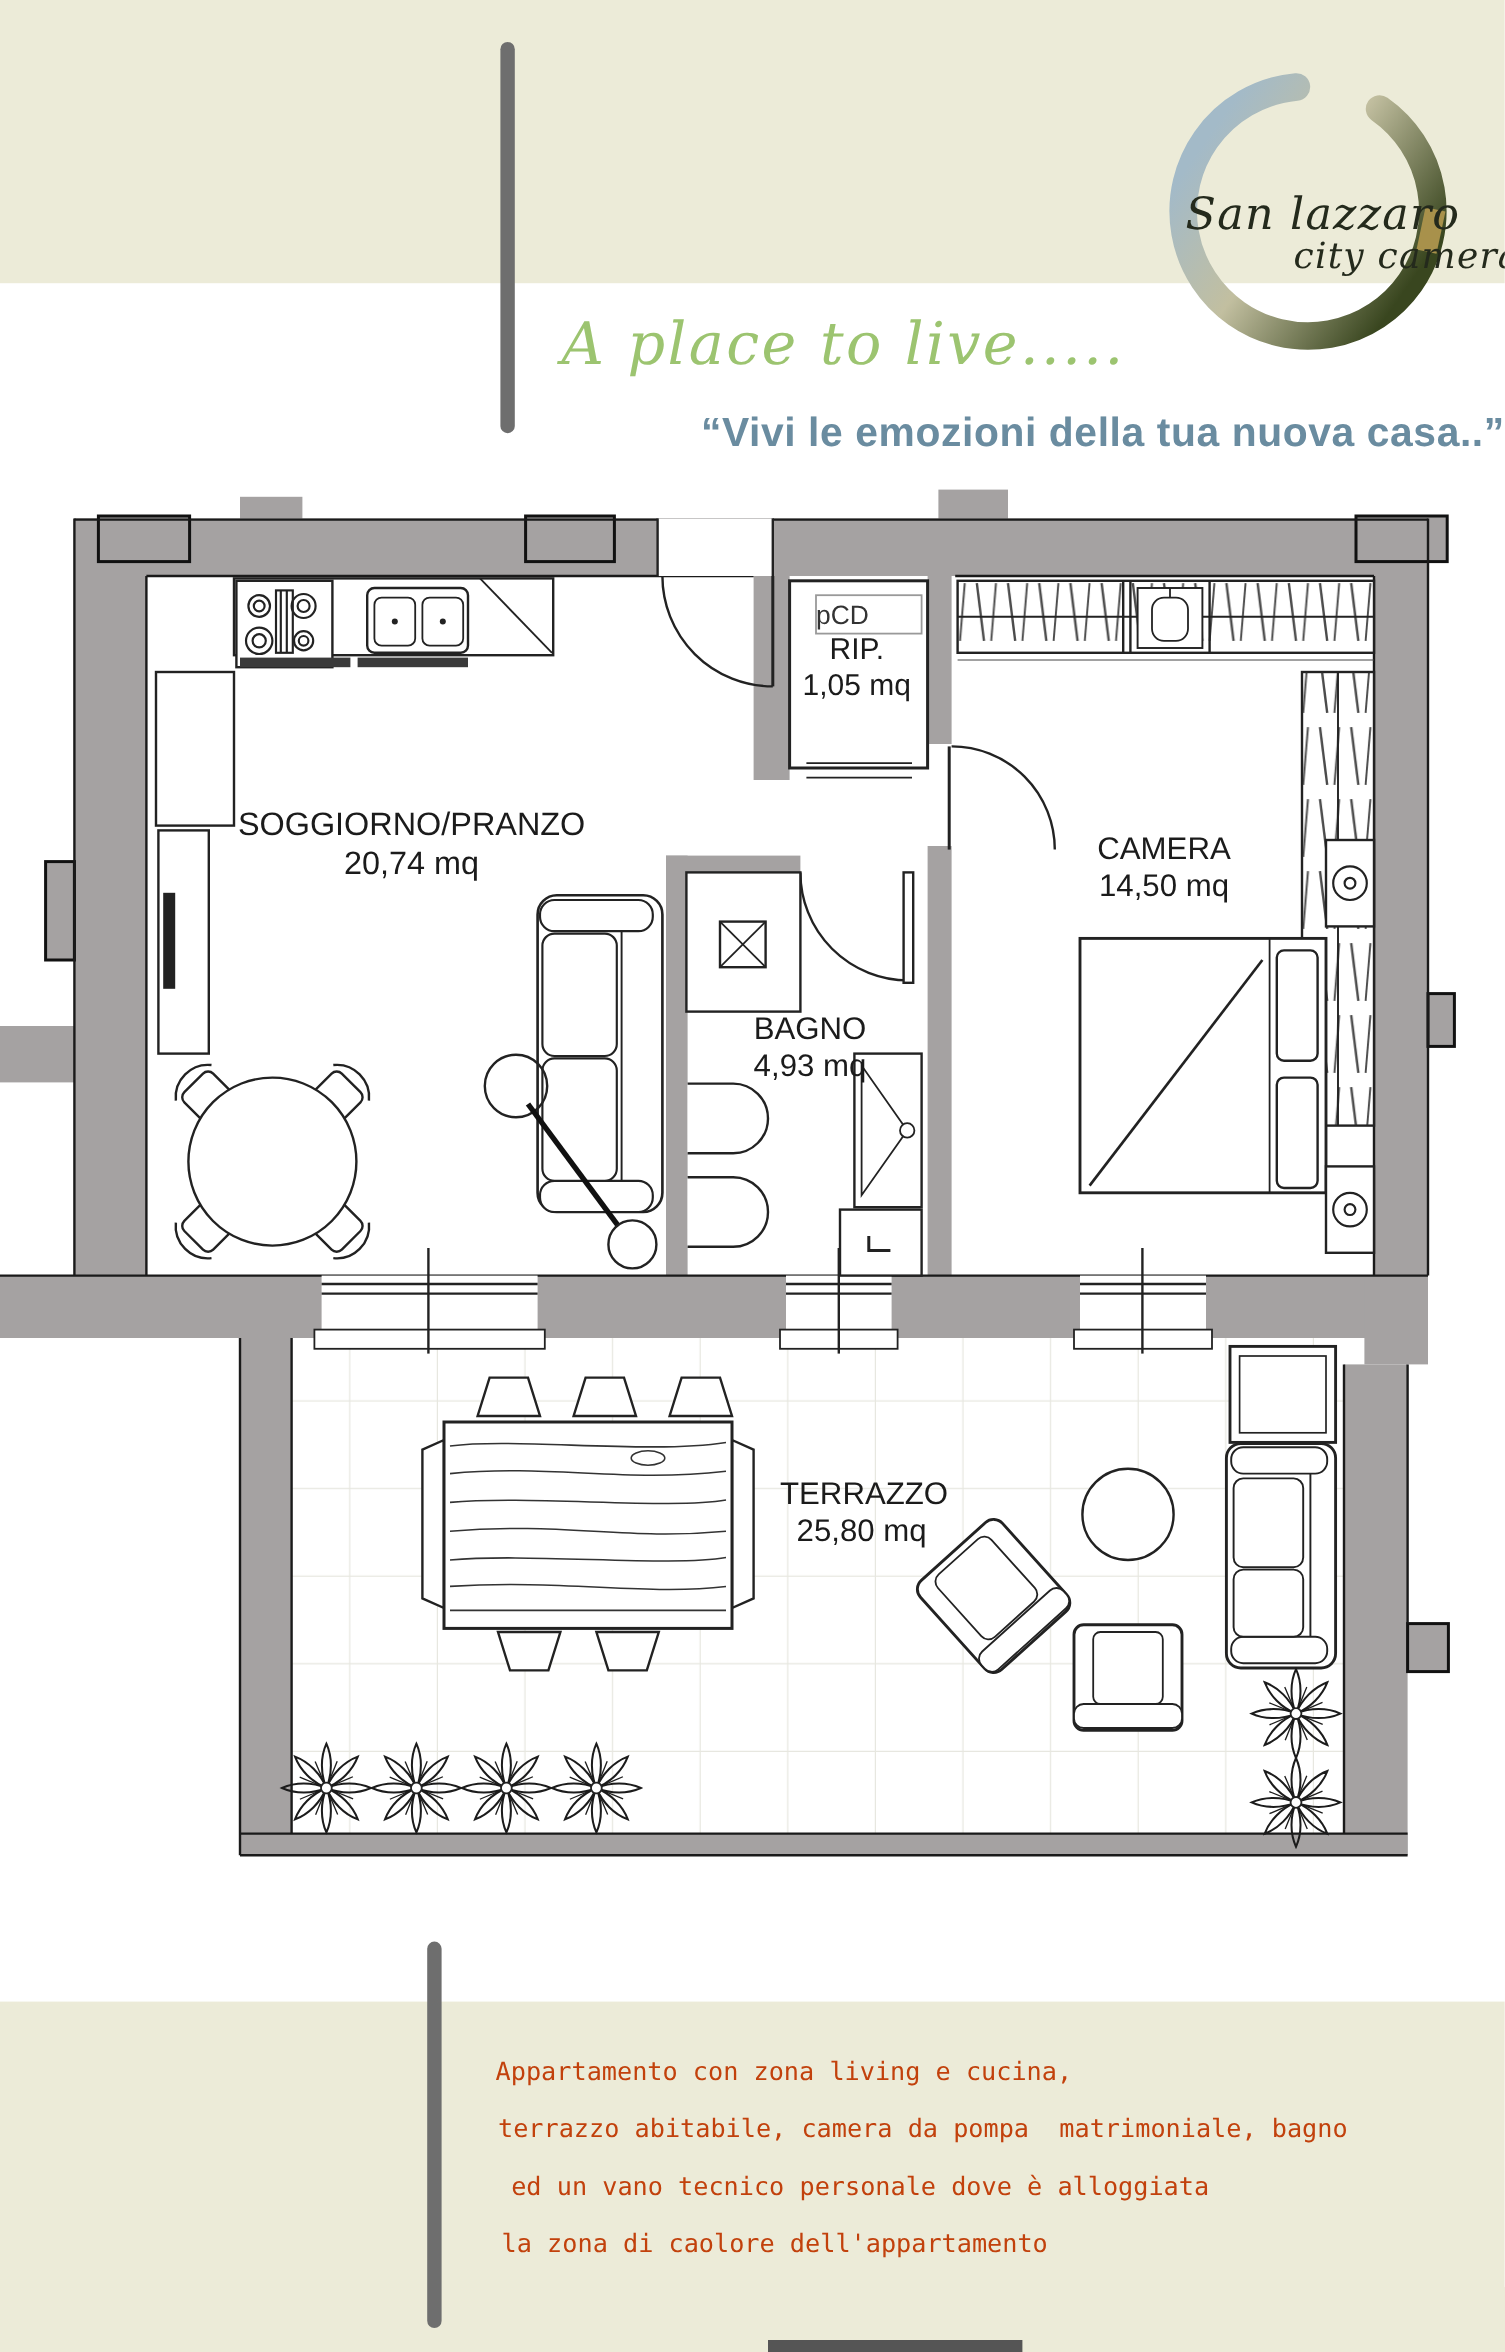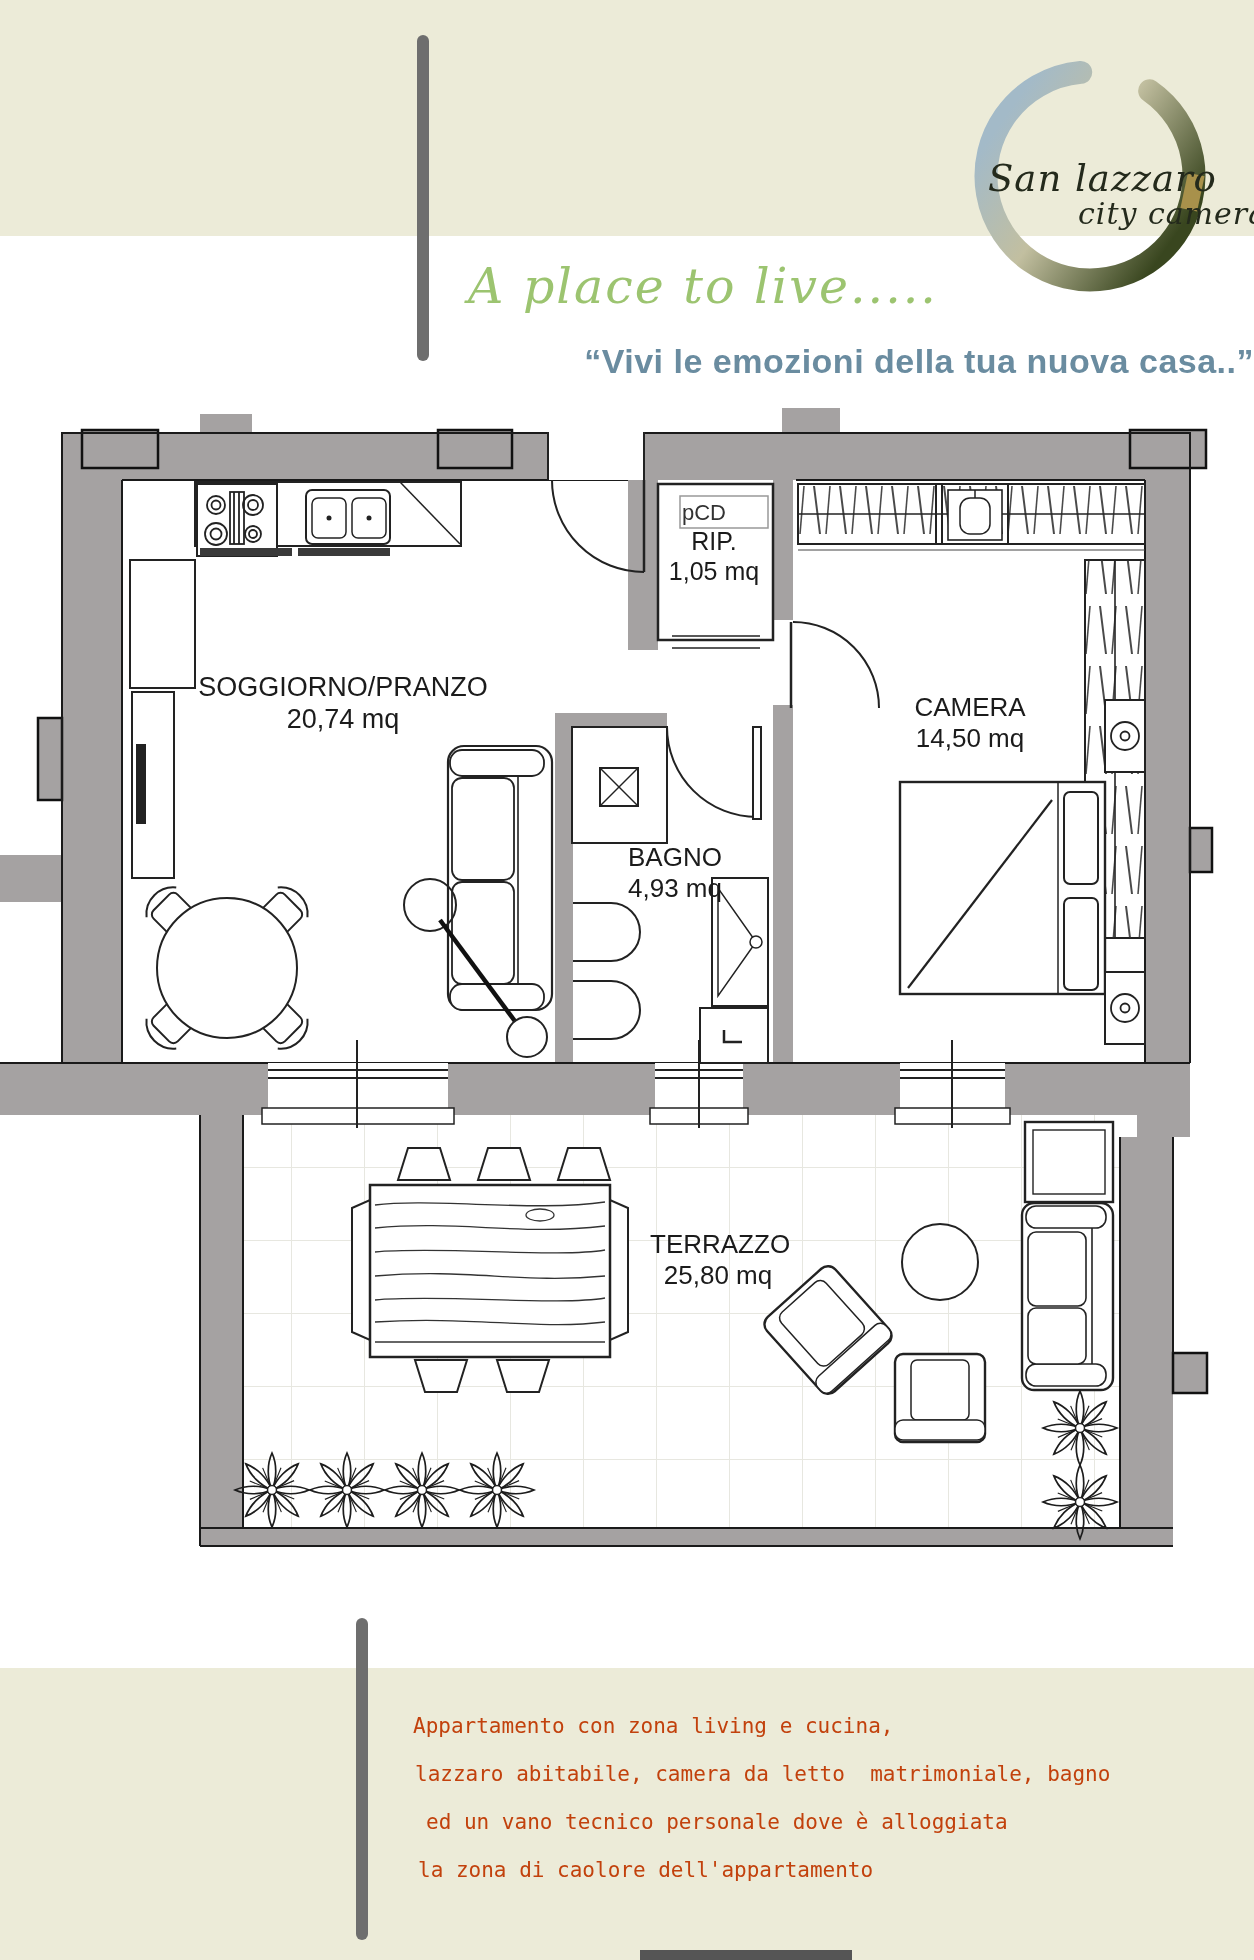--- a/index.html
+++ b/index.html
@@ -32,21 +32,21 @@
   }
   .logo-text1{left:988px;top:132px;font-size:37px;letter-spacing:1px;margin-top:25px;}
   .logo-text2{left:1078px;top:196px;font-size:30px;letter-spacing:1px;}
   .room-label{
     position:absolute;text-align:center;color:#1b1b1b;
     font-family:Liberation Sans, sans-serif;line-height:1.18;
   }
   .room-label .nm,.room-label .ar{display:block;}
   #lbl-soggiorno{left:193px;top:672px;width:300px;font-size:27px;}
   #lbl-rip{left:652px;top:527px;width:124px;font-size:25px;}
-  #lbl-pcd{left:660px;top:500px;width:88px;font-size:22px;text-align:center;position:absolute;color:#333;}
+  #lbl-pcd{left:680px;top:500px;width:88px;font-size:22px;position:absolute;color:#333;}
   #lbl-camera{left:900px;top:692px;width:140px;font-size:26px;}
   #lbl-bagno{left:605px;top:842px;width:140px;font-size:26px;}
   #lbl-terrazzo{left:650px;top:1229px;width:136px;font-size:26px;}
   .desc-line{
     position:absolute;font-family:"DejaVu Sans Mono","Liberation Mono",monospace;
     font-size:21px;color:#c2410c;white-space:pre;
   }
   #desc-0{left:413px;top:1714px;}
   #desc-1{left:415px;top:1762px;}
   #desc-2{left:426px;top:1810px;}
@@ -409,17 +409,17 @@
 <div class="room-label" id="lbl-bagno">
   <span class="nm">BAGNO</span>
   <span class="ar">4,93 mq</span>
 </div>
 <div class="room-label" id="lbl-terrazzo">
   <span class="nm">TERRAZZO</span>
   <span class="ar">25,80 mq</span>
 </div>
 
 <div class="desc-line" id="desc-0">Appartamento con zona living e cucina,</div>
-<div class="desc-line" id="desc-1">lazzaro abitabile, camera da letto  matrimoniale, bagno</div>
+<div class="desc-line" id="desc-1">terrazzo abitabile, camera da pompa  matrimoniale, bagno</div>
 <div class="desc-line" id="desc-2">ed un vano tecnico personale dove è alloggiata</div>
 <div class="desc-line" id="desc-3">la zona di caolore dell'appartamento</div>
 
 <div id="bottom-sliver"></div>
 
 </body></html>

